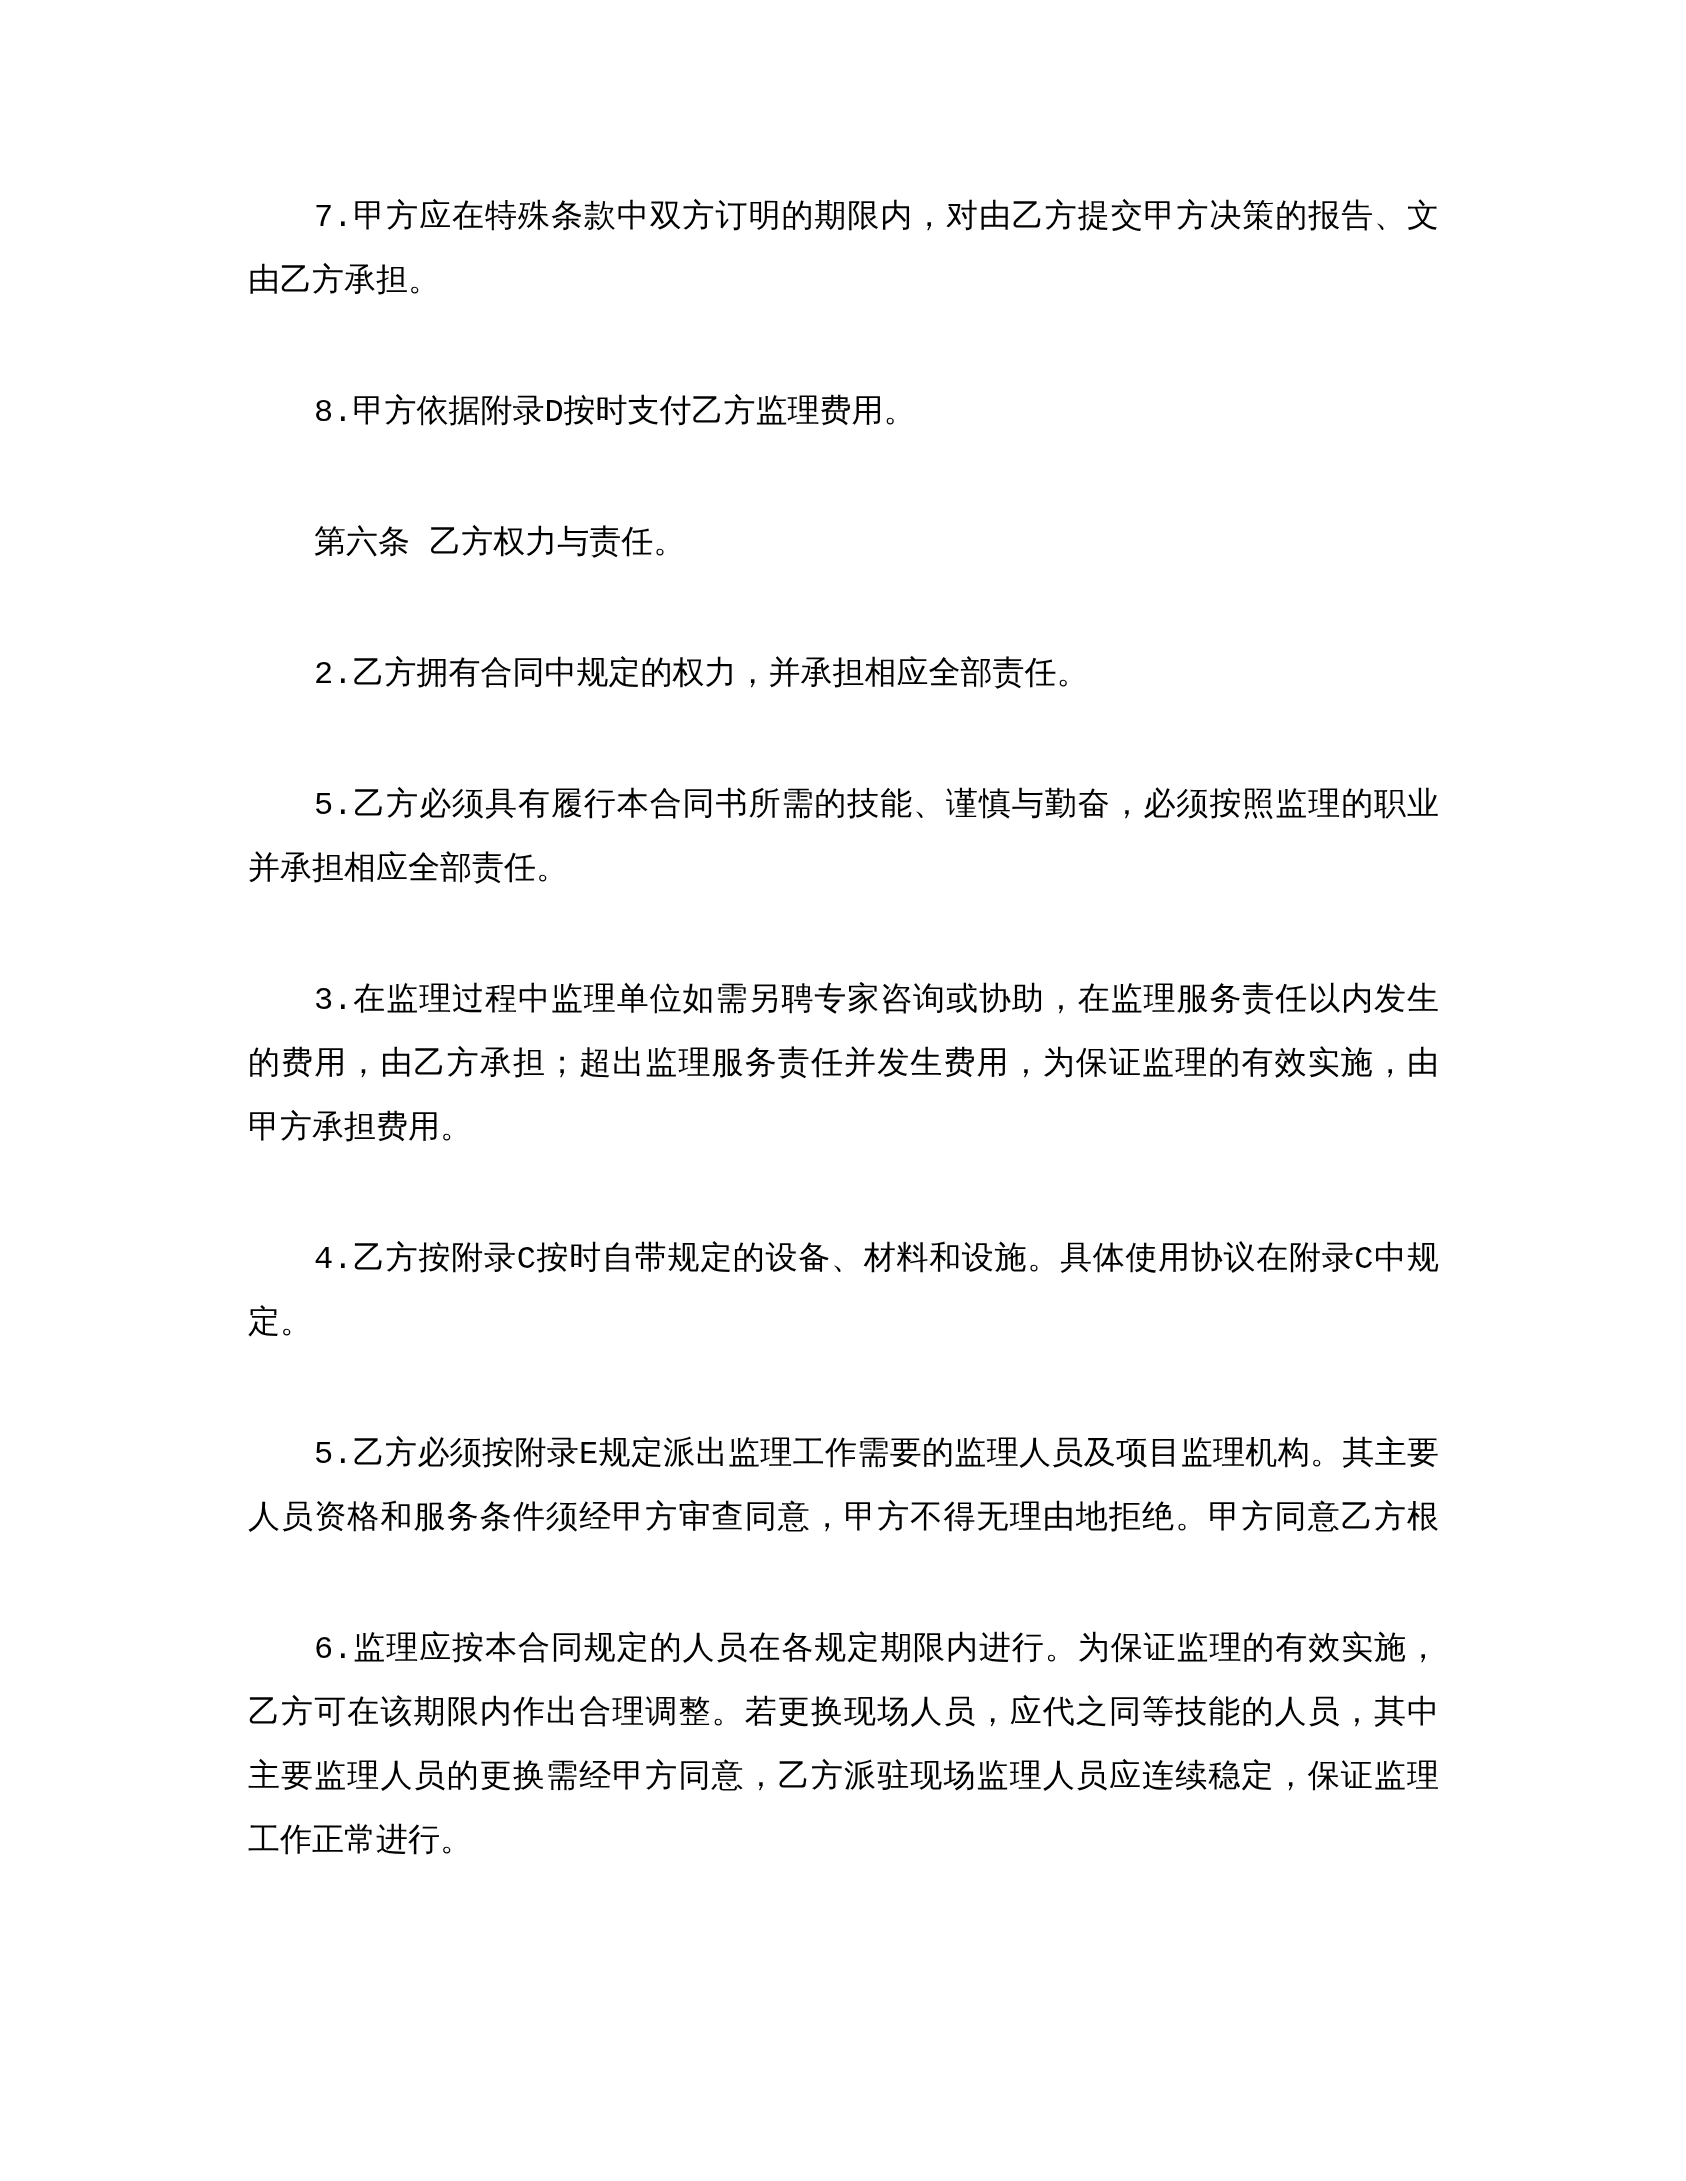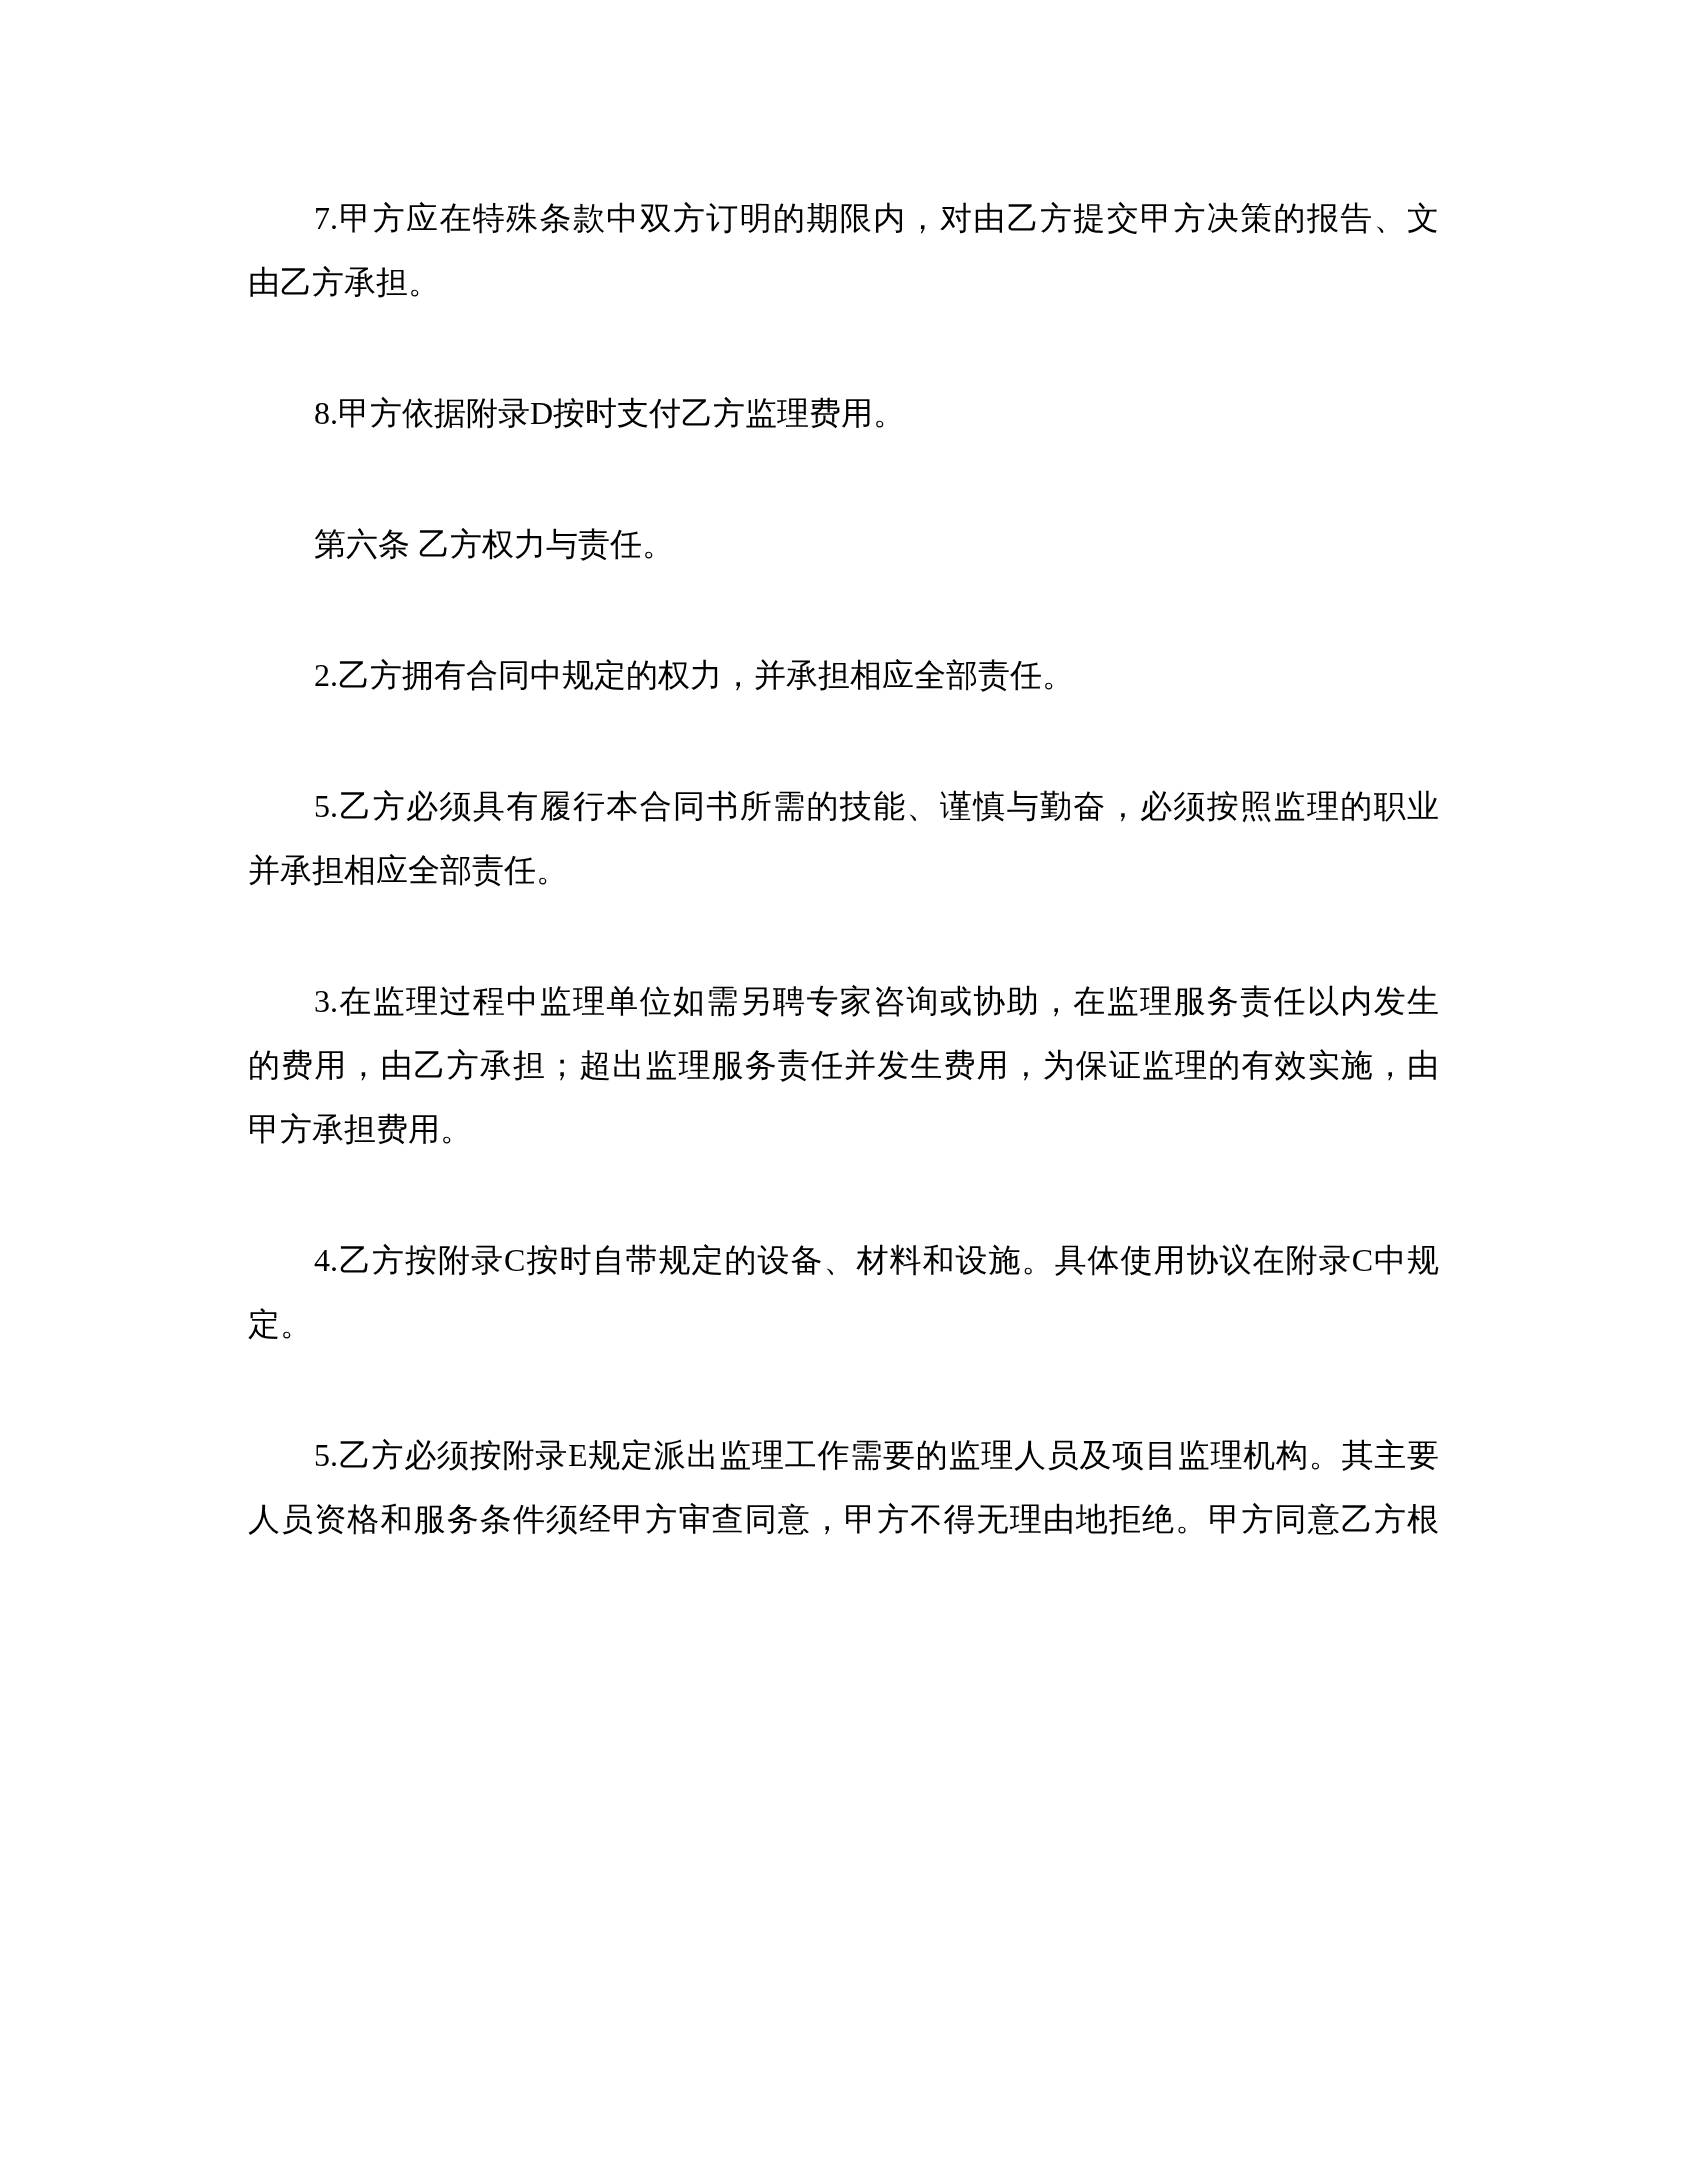--- a/index.html
+++ b/index.html
@@ -19,20 +19,21 @@
     left: 248px;
     top: 186px;
     width: 1191px;
     color: #000000;
   }
   .para {
     margin: 0 0 67px 0;
     font-size: 32px;
     line-height: 64px;
     color: #000000;
+    font-family: Liberation Mono, monospace;
   }
   .para:last-child {
     margin-bottom: 0;
   }
   .line {
     text-align: justify;
     text-align-last: left;
     white-space: nowrap;
   }
   .line.just {
@@ -70,14 +71,20 @@
       <div class="line">甲方承担费用。</div>
     </div>
     <div class="para">
       <div class="line first just">4.乙方按附录C按时自带规定的设备、材料和设施。具体使用协议在附录C中规</div>
       <div class="line">定。</div>
     </div>
     <div class="para">
       <div class="line first just">5.乙方必须按附录E规定派出监理工作需要的监理人员及项目监理机构。其主要</div>
       <div class="line just">人员资格和服务条件须经甲方审查同意，甲方不得无理由地拒绝。甲方同意乙方根</div>
     </div>
+    <div class="para">
+      <div class="line first just">6.监理应按本合同规定的人员在各规定期限内进行。为保证监理的有效实施，</div>
+      <div class="line just">乙方可在该期限内作出合理调整。若更换现场人员，应代之同等技能的人员，其中</div>
+      <div class="line just">主要监理人员的更换需经甲方同意，乙方派驻现场监理人员应连续稳定，保证监理</div>
+      <div class="line">工作正常进行。</div>
+    </div>
   </div>
 
 
 </body></html>

